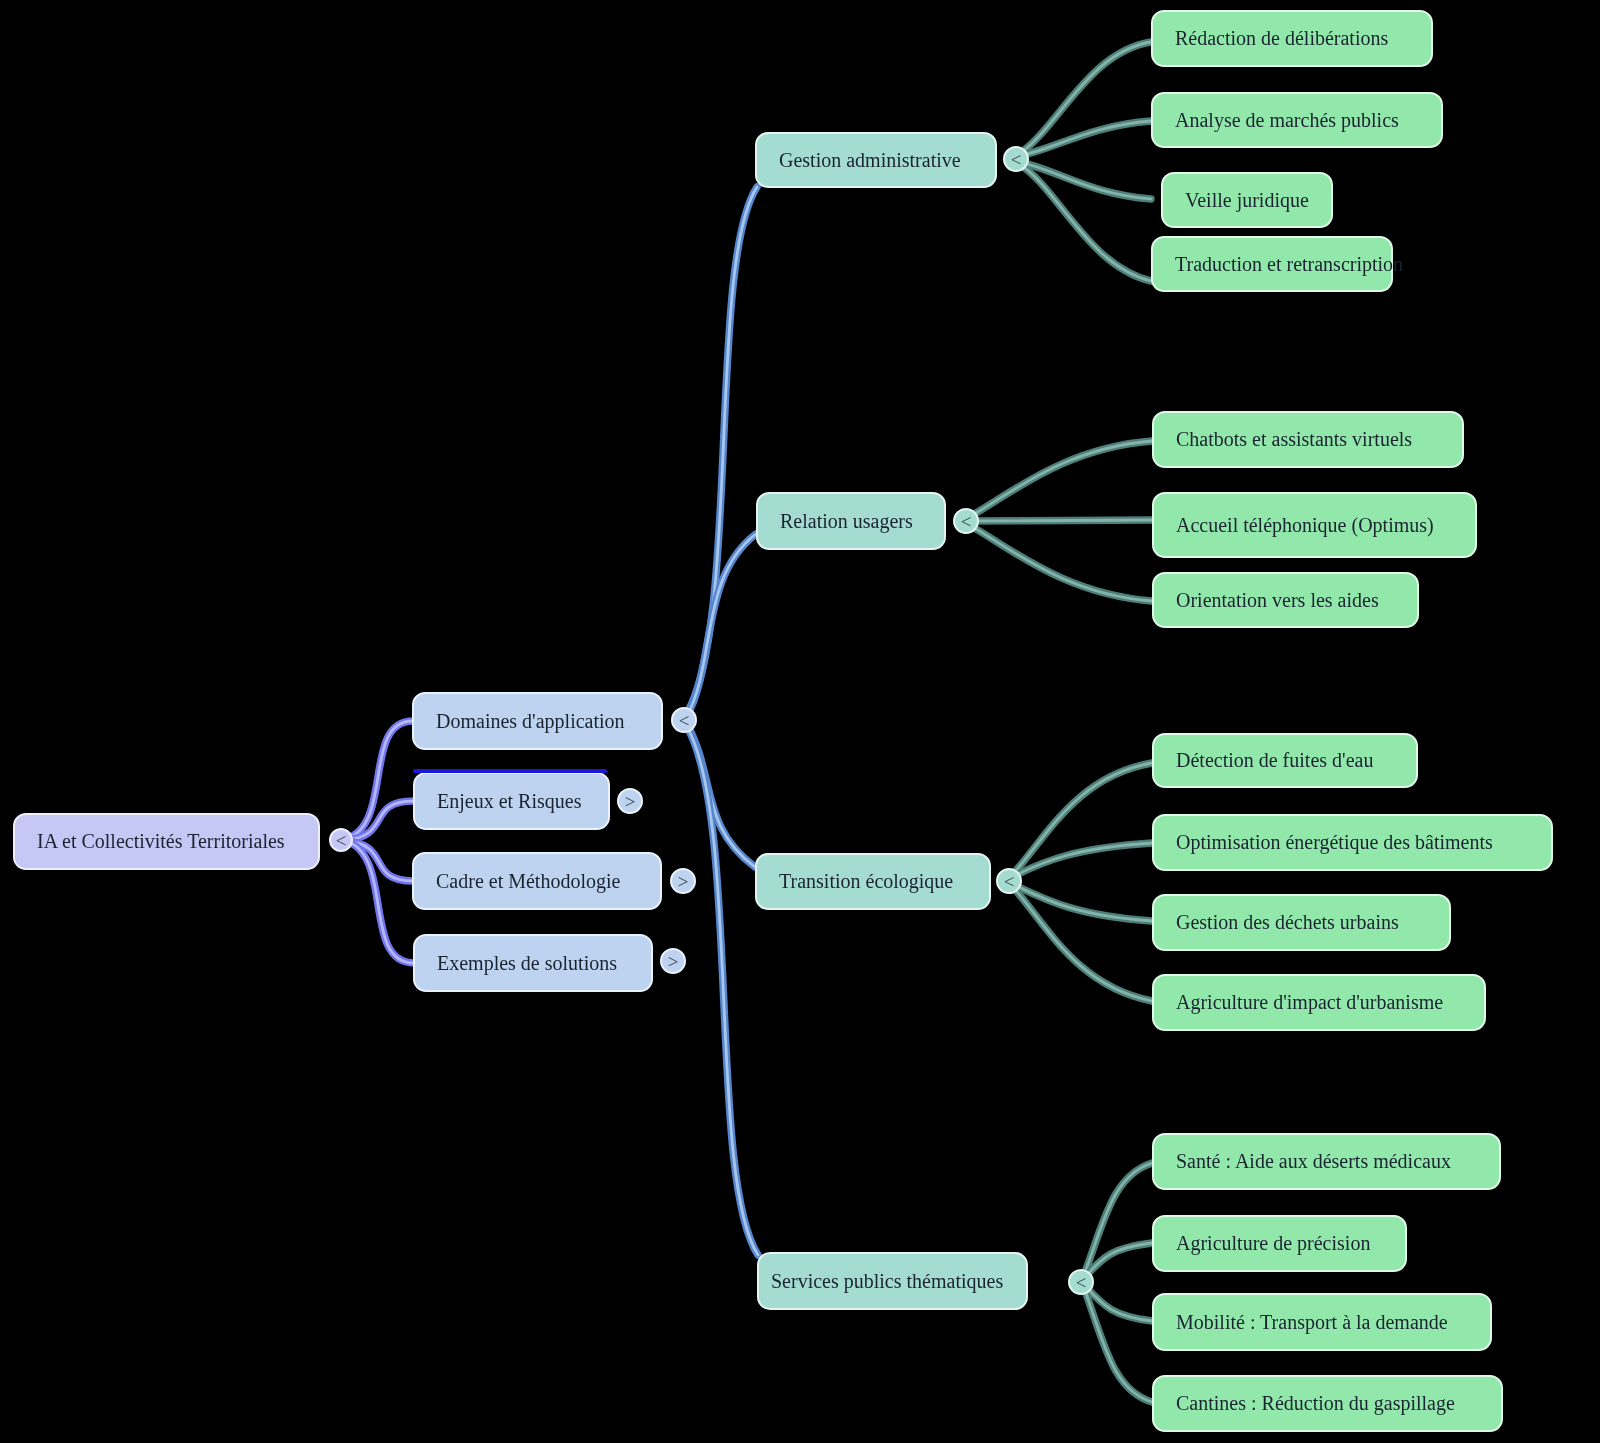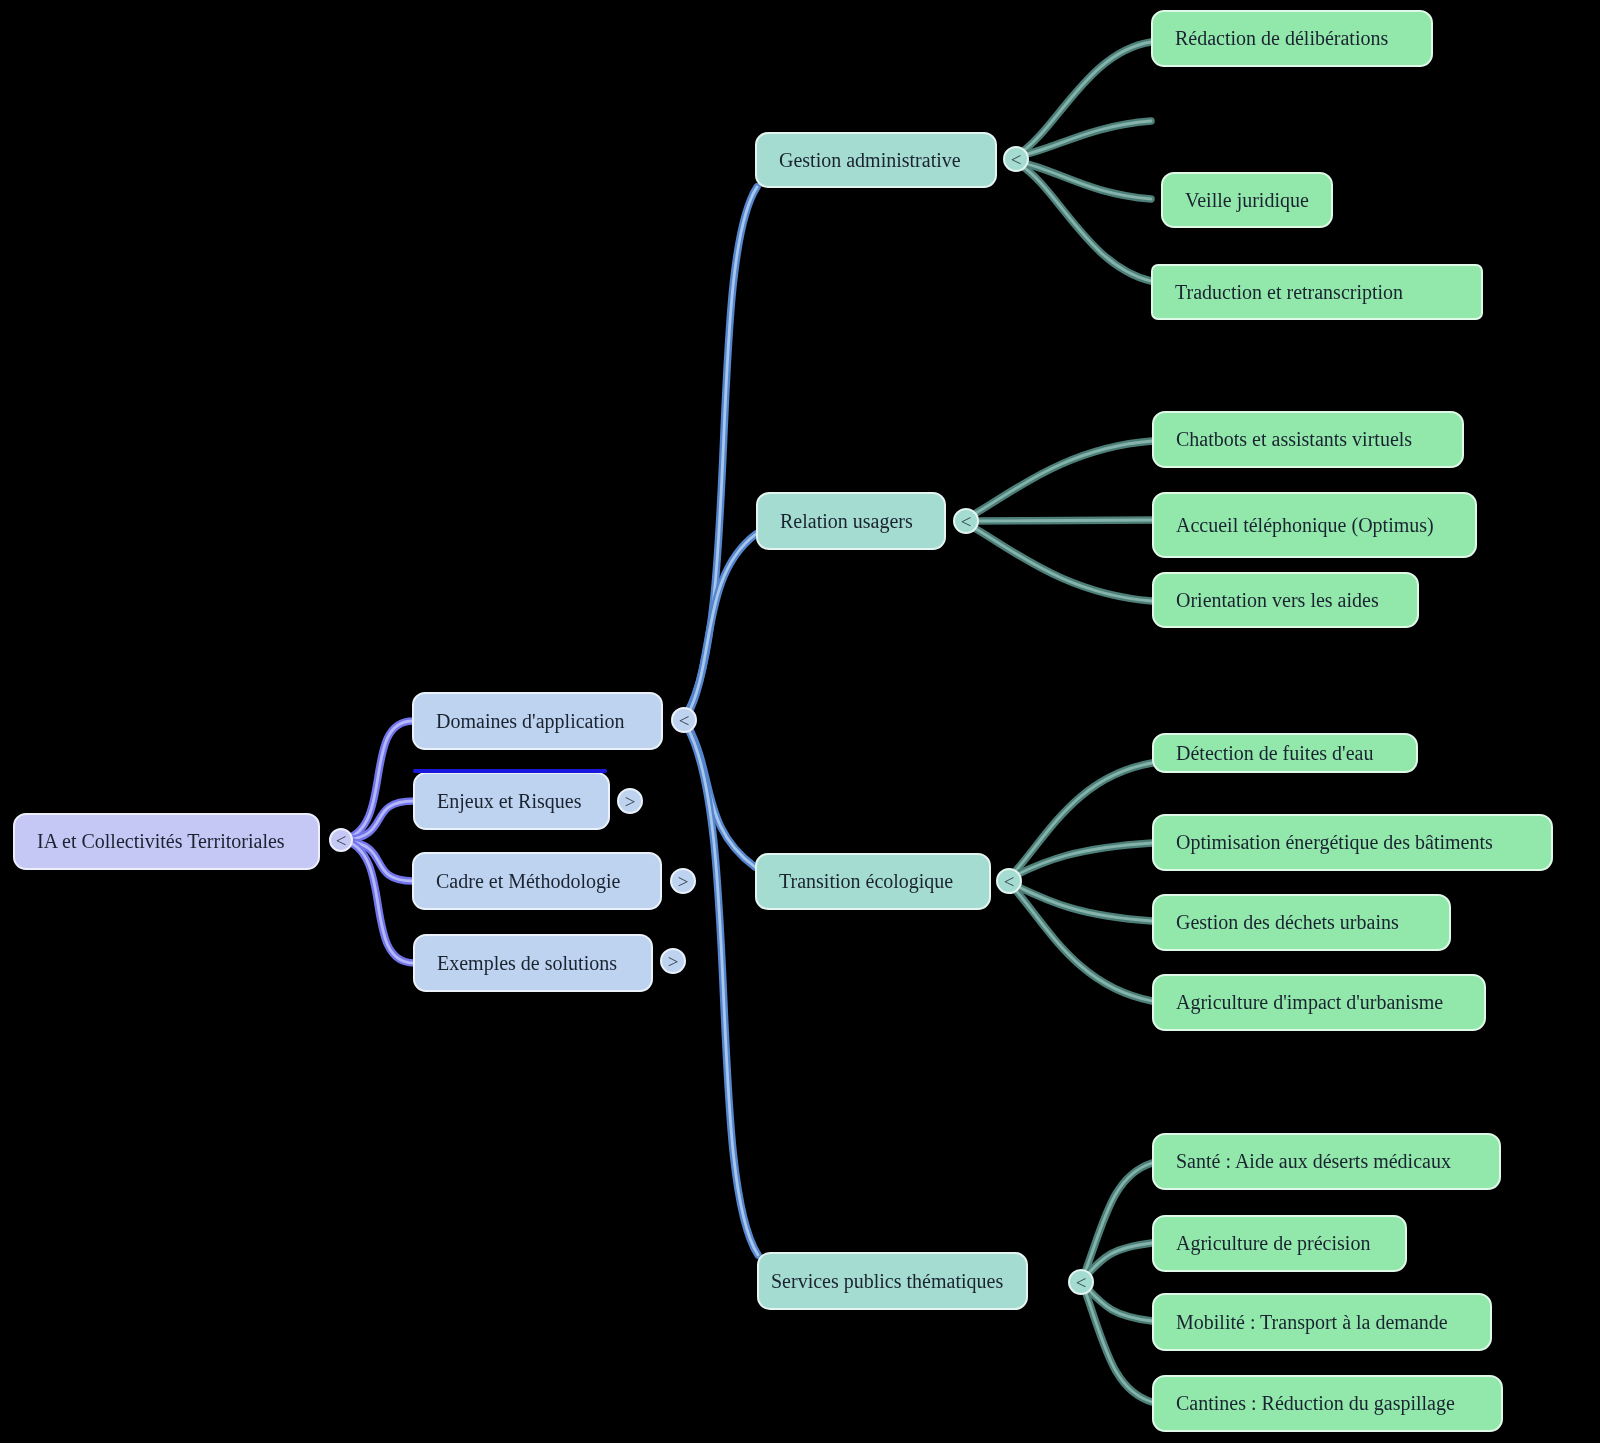--- a/index.html
+++ b/index.html
@@ -117,28 +117,29 @@
   <div class="node l3-node" style="left:756px;top:492px;width:190px;height:58px;">Relation usagers</div>
   <div class="toggle tg-l3" style="left:953px;top:508px;">&lt;</div>
 
   <div class="node l3-node" style="left:755px;top:853px;width:236px;height:57px;">Transition écologique</div>
   <div class="toggle tg-l3" style="left:996px;top:868px;">&lt;</div>
 
   <div class="node l3-node" style="left:757px;top:1252px;width:271px;height:58px;padding-left:12px;">Services publics thématiques</div>
   <div class="toggle tg-l3" style="left:1068px;top:1269px;">&lt;</div>
 
   <div class="node leaf-node" style="left:1151px;top:10px;width:282px;height:57px;">Rédaction de délibérations</div>
+  <div class="node leaf-node" style="left:1151px;top:92px;width:292px;height:56px;">Analyse de marchés publics</div>
   <div class="node leaf-node" style="left:1151px;top:172px;width:172px;height:56px;margin-left:10px;">Veille juridique</div>
-  <div class="node leaf-node" style="left:1151px;top:264px;width:332px;height:56px;border-radius:7px;">Traduction et retranscription</div>
+  <div class="node leaf-node" style="left:1151px;top:236px;width:242px;height:56px;">Traduction et retranscription</div>
 
   <div class="node leaf-node" style="left:1152px;top:411px;width:312px;height:57px;">Chatbots et assistants virtuels</div>
   <div class="node leaf-node" style="left:1152px;top:492px;width:325px;height:66px;">Accueil téléphonique (Optimus)</div>
   <div class="node leaf-node" style="left:1152px;top:572px;width:267px;height:56px;">Orientation vers les aides</div>
 
-  <div class="node leaf-node" style="left:1152px;top:733px;width:266px;height:40px;">Détection de fuites d'eau</div>
+  <div class="node leaf-node" style="left:1152px;top:733px;width:266px;height:55px;">Détection de fuites d'eau</div>
   <div class="node leaf-node" style="left:1152px;top:814px;width:401px;height:57px;font-family:Liberation Serif, serif;">Optimisation énergétique des bâtiments</div>
   <div class="node leaf-node" style="left:1152px;top:894px;width:299px;height:57px;">Gestion des déchets urbains</div>
   <div class="node leaf-node" style="left:1152px;top:974px;width:334px;height:57px;">Agriculture d'impact d'urbanisme</div>
 
   <div class="node leaf-node" style="left:1152px;top:1133px;width:349px;height:57px;">Santé : Aide aux déserts médicaux</div>
   <div class="node leaf-node" style="left:1152px;top:1215px;width:255px;height:57px;">Agriculture de précision</div>
   <div class="node leaf-node" style="left:1152px;top:1293px;width:340px;height:58px;">Mobilité : Transport à la demande</div>
   <div class="node leaf-node" style="left:1152px;top:1375px;width:351px;height:57px;">Cantines : Réduction du gaspillage</div>
 
 </div>

